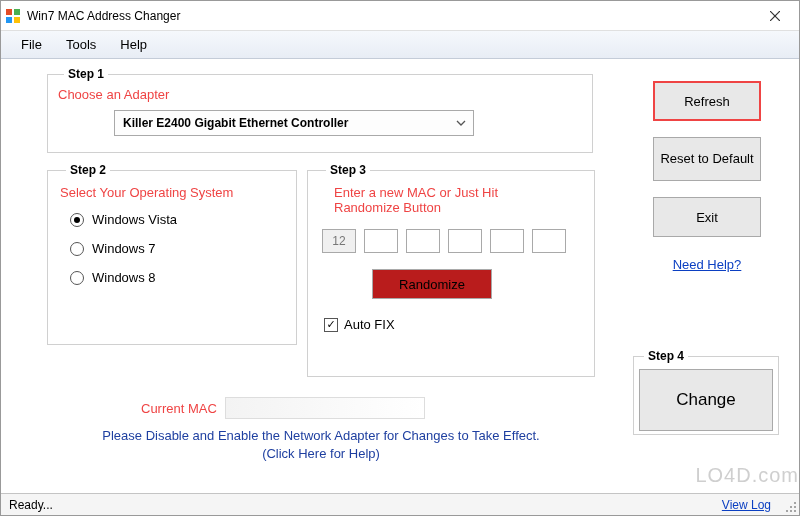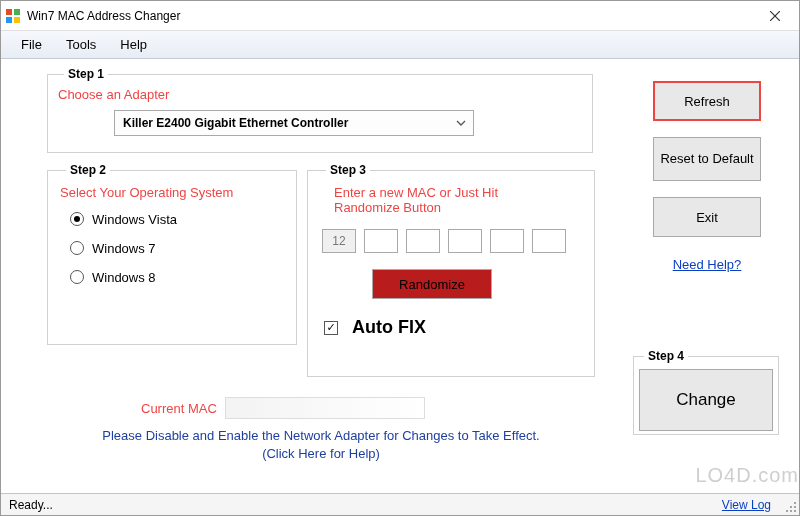--- a/index.html
+++ b/index.html
@@ -82,21 +82,21 @@
   position:relative;
 }
 .fake-select-arrow {
   position:absolute; right:6px; top:6px;
   width:12px; height:12px;
 }
 
 
 .fs-step2 { left:46px; top:104px; width:250px; height:182px; padding:8px 12px; }
 .radio-group { margin-top: 12px; margin-left: 10px; }
-.radio-row { display:flex; align-items:flex-start; margin-bottom: 14px; font-size:13px; }
+.radio-row { display:flex; align-items:center; margin-bottom: 14px; font-size:13px; }
 .radio {
   width:14px; height:14px; border:1px solid #555; border-radius:50%;
   margin-right:8px; position:relative; background:#fff;
 }
 .radio.checked::after {
   content:""; position:absolute; left:3px; top:3px; width:6px; height:6px; background:#000; border-radius:50%;
 }
 
 
 .fs-step3 { left:306px; top:104px; width:288px; height:214px; padding:8px 12px; }
@@ -111,21 +111,21 @@
   width:120px; height:30px;
   background:#b91c1c;
   border:1px solid #a9a9a9;
   font-size:13px;
 }
 .check-row { display:flex; align-items:center; margin-top:18px; margin-left:4px; }
 .checkbox {
   width:14px; height:14px; border:1px solid #555; background:#fff; margin-right:6px;
   display:flex; align-items:center; justify-content:center; font-size:11px; line-height:1;
 }
-.check-label { font-weight:bold; font-size:18px;margin-left:8px; }
+.check-label { font-weight:normal; font-size:13px; }
 
 
 .side-buttons { position:absolute; right: 38px; top: 22px; width: 108px; }
 .side-btn {
   width:108px; height:40px; background:#e8e8e8; border:1px solid #a9a9a9;
   font-size:13px; margin-bottom:16px; display:flex; align-items:center; justify-content:center; text-align:center;
 }
 .side-btn.refresh { border:2px solid #ef4444; }
 .side-btn.reset { height:44px; line-height:1.2; }
 .help-link { color:#0b3fc2; text-decoration:underline; font-size:13px; display:block; text-align:center; margin-top:20px; }

